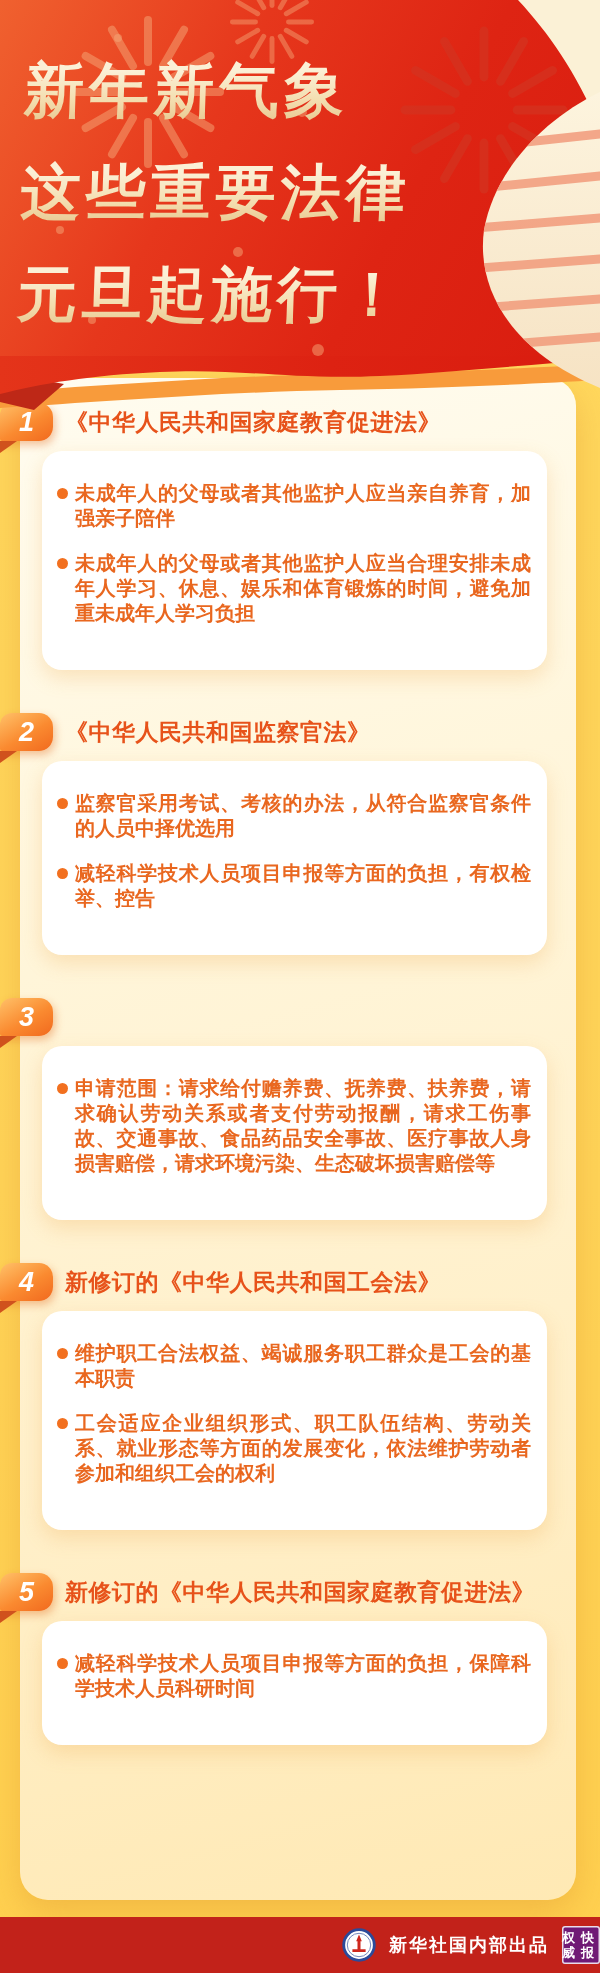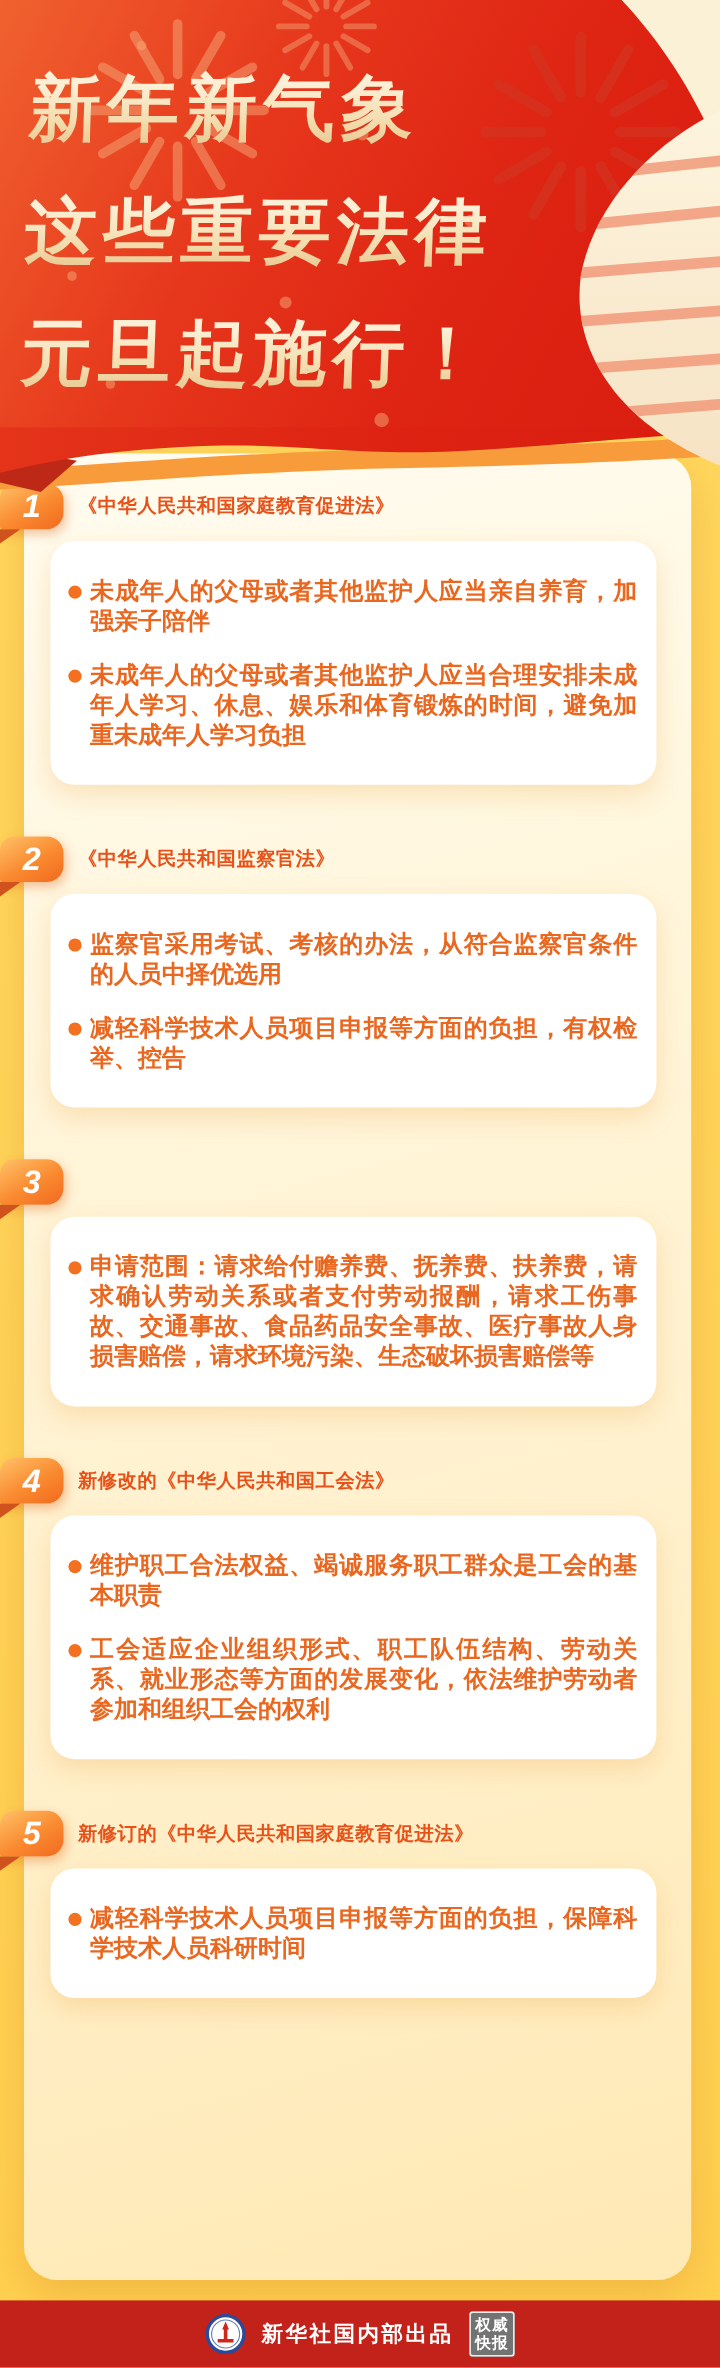--- a/index.html
+++ b/index.html
@@ -26,24 +26,24 @@
     border-radius:12px 14px 14px 2px;
     background:linear-gradient(150deg,#FFC168 0%,#FA8A30 55%,#F1691E 100%);
     color:#fff; font-size:27px; font-weight:bold; font-style:italic;
     display:flex; align-items:center; justify-content:center;
     box-shadow:2px 4px 9px rgba(224,104,28,.4);
   }
   .badge::after {
     content:""; position:absolute; top:38px; left:0; width:0; height:0;
     border-top:12px solid #D0521D; border-right:17px solid transparent;
   }
-  .section-title { margin:0; font-size:16px; font-weight:bold; color:#E7521A; letter-spacing:.5px; white-space:nowrap; }
+  .section-title { margin:0; font-size:23px; font-weight:bold; color:#E7521A; letter-spacing:.5px; white-space:nowrap; }
   .card {
     margin-top:9px; background:#FFFFFF; border-radius:20px;
-    padding:30px 16px 28px 15px;
+    padding:30px 16px 44px 15px;
     box-shadow:0 8px 20px rgba(238,168,78,.28);
   }
   .card ul { list-style:none; margin:0; padding:0; }
   .card li {
     position:relative; padding-left:18px;
     font-size:20px; line-height:25px; color:#E9671F;
     text-align:justify; font-weight:bold; letter-spacing:0;
   }
   .card li + li { margin-top:20px; }
   .card li::before {
@@ -64,28 +64,28 @@
     -webkit-background-clip:text; background-clip:text;
     color:transparent; white-space:nowrap;
   }
   .wave-under { position:absolute; top:338px; left:0; width:600px; height:84px; z-index:2; display:block; }
   .wave-red   { position:absolute; top:356px; left:0; width:600px; height:44px; z-index:3; display:block; }
   .scroll-deco { position:absolute; top:0; right:0; width:210px; height:400px; z-index:4; display:block; }
 
   
   .footer {
     position:absolute; left:0; bottom:0; width:600px; height:56px; z-index:5;
-    background:#C2221A; display:flex; align-items:center; justify-content:center; gap:13px;
+    background:#C2221A; display:flex; align-items:center; justify-content:flex-end; gap:13px;
   }
   .publisher { color:#FFFFFF; font-size:18px; font-weight:bold; letter-spacing:2px; }
   .stamp {
-    width:38px; height:38px; border-radius:3px; background:#737373;
+    width:38px; height:38px; border-radius:3px; background:#701a75;
     box-shadow:inset 0 0 0 1.5px rgba(255,255,255,.85);
     color:#fff; font-size:13px; line-height:15px; font-weight:bold; letter-spacing:1px;
-    display:flex; flex-direction:column; align-items:center; justify-content:center;
+    display:flex; flex-direction:row; align-items:center; justify-content:center;
   }
   .xinhua-logo { width:34px; height:34px; display:block; }
 </style>
 </head>
 <body>
 
 <div class="page">
 
   <div class="panel">
 
@@ -122,21 +122,21 @@
       <div class="card">
         <ul>
           <li>申请范围：请求给付赡养费、抚养费、扶养费，请求确认劳动关系或者支付劳动报酬，请求工伤事故、交通事故、食品药品安全事故、医疗事故人身损害赔偿，请求环境污染、生态破坏损害赔偿等</li>
         </ul>
       </div>
     </section>
 
     <section class="section">
       <div class="section-head">
         <div class="badge">4</div>
-        <h2 class="section-title">新修改的《中华人民共和国工会法》</h2>
+        <h2 class="section-title">新修订的《中华人民共和国工会法》</h2>
       </div>
       <div class="card">
         <ul>
           <li>维护职工合法权益、竭诚服务职工群众是工会的基本职责</li>
           <li>工会适应企业组织形式、职工队伍结构、劳动关系、就业形态等方面的发展变化，依法维护劳动者参加和组织工会的权利</li>
         </ul>
       </div>
     </section>
 
     <section class="section">

